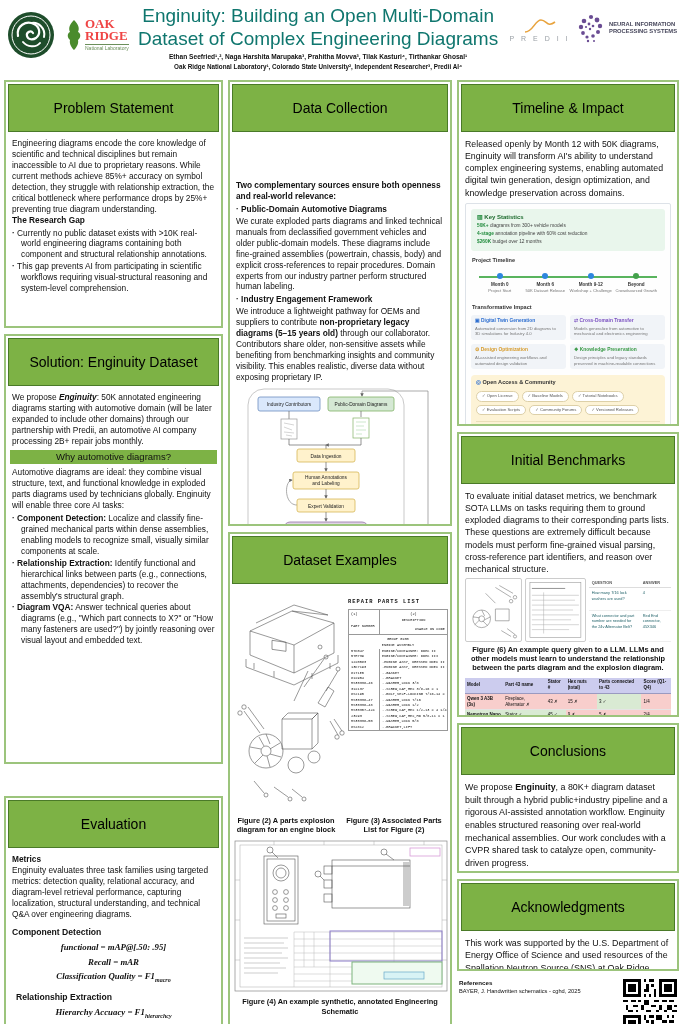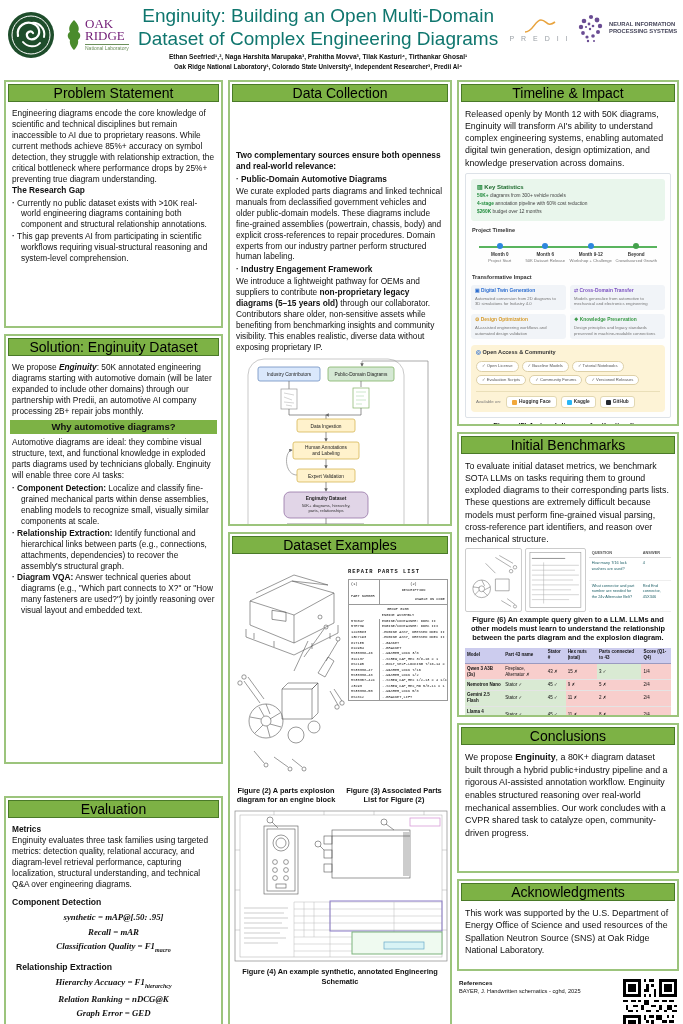--- a/index.html
+++ b/index.html
@@ -15,23 +15,23 @@
   .predii{display:flex;flex-direction:column;align-items:center;margin:14px 6px 0 2px;}
   .predii-name{font-size:7px;letter-spacing:2.5px;color:#9aa0a6;margin-top:1px;}
   .neurips{display:flex;align-items:center;gap:3px;margin-top:8px;}
   .neurips-text{font-size:5.8px;font-weight:bold;color:#45455a;line-height:1.15;}
   
   .cols{display:flex;gap:5px;padding:2px 4px 0 4px;align-items:flex-start;}
   .col{display:flex;flex-direction:column;gap:6px;}
   .col-l{width:222px;} .col-m{width:224px;} .col-r{width:222px;}
   .sec{border:2px solid #9cc47c;background:#fff;box-sizing:border-box;overflow:hidden;}
   .sec-h{background:#7db245;border:1px solid #4a7a28;margin:2px;text-align:center;
-         font-size:14px;padding:0 0;color:#000;}
+         font-size:14px;padding:15px 0;color:#000;}
   .sec-b{padding:4px 6px 5px 6px;font-size:8.3px;line-height:1.32;}
-  .subhdr{background:#7db245;font-weight:bold;font-size:9.5px;text-align:center;margin:3px -2px;padding:1px 0;}
+  .subhdr{background:#7db245;font-weight:normal;font-size:9.5px;text-align:center;margin:3px -2px;padding:1px 0;}
   .b{font-weight:bold;}
   ul.dots{margin:2px 0 0 0;padding:0;list-style:none;}
   ul.dots li{padding-left:9px;text-indent:-9px;margin-bottom:1px;}
   ul.dots li::before{content:"· ";font-weight:bold;}
   .caption{font-size:7.4px;font-weight:bold;text-align:center;line-height:1.25;margin-top:3px;}
   
   .fgroup{margin-top:7px;}
   .fgroup-name{font-weight:bold;font-size:8.6px;margin:6px 0 4px 0;}
   .formula{font-family:"Liberation Serif",serif;font-style:italic;font-weight:bold;
            font-size:8.8px;text-align:center;margin:3px 0;}
@@ -113,21 +113,21 @@
         <circle cx="25" cy="25" r="19" fill="none" stroke="#ffffff" stroke-width="1"></circle>
         <path d="M12 26 C10 16 20 10 28 14 C34 17 35 24 30 28 C27 30 22 30 21 26 C20 22 25 20 27 23" fill="none" stroke="#fff" stroke-width="2.2" stroke-linecap="round"></path>
         <path d="M38 27 C40 18 32 12 26 13" fill="none" stroke="#fff" stroke-width="2" stroke-linecap="round"></path>
         <path d="M17 32 C21 37 30 38 34 33" fill="none" stroke="#fff" stroke-width="2" stroke-linecap="round"></path>
       </svg>
       <div style="display:flex;gap:3px;">
         <svg width="16" height="34" viewBox="0 0 16 34">
           <path d="M8 2 C4 6 2 10 4 14 C1 15 1 20 4 22 C3 26 6 30 8 32 C10 30 13 26 12 22 C15 20 15 15 12 14 C14 10 12 6 8 2 Z" fill="#4a8b2c"></path>
         </svg>
         <div>
-          <div style="font-family:'Liberation Serif',serif;font-size:13px;font-weight:normal;color:#701a75;line-height:0.95;">
+          <div style="font-family:'Liberation Serif',serif;font-size:13px;font-weight:bold;color:#ef4444;line-height:0.95;">
             <div>OAK</div>
             <div>RIDGE</div>
           </div>
           <div style="font-size:5px;color:#6b8f5a;border-top:0.5px solid #6b8f5a;margin-top:1px;">National Laboratory</div>
         </div>
       </div>
     </div>
 
     <div class="hdr-center">
       <div class="hdr-title">
@@ -202,21 +202,21 @@
         </div>
       </div>
 
       <div class="sec" style="height:298px;margin-top:26px;">
         <div class="sec-h">Evaluation</div>
         <div class="sec-b">
           <div class="b">Metrics</div>
           <div>Enginuity evaluates three task families using targeted metrics: detection quality, relational accuracy, and diagram-level retrieval performance, capturing localization, structural understanding, and technical Q&amp;A over engineering diagrams.</div>
           <div class="fgroup">
             <div class="fgroup-name">Component Detection</div>
-            <div class="formula"><span>synthetic =  mAP@[.50: .95]</span></div>
+            <div class="formula"><span>functional =  mAP@[.50: .95]</span></div>
             <div class="formula"><span>Recall = mAR</span></div>
             <div class="formula"><span>Classification Quality =  F1</span><sub>macro</sub></div>
           </div>
           <div class="fgroup">
             <div class="fgroup-name" style="padding-left:4px;">Relationship Extraction</div>
             <div class="formula"><span>Hierarchy Accuacy = F1</span><sub>hierarchcy</sub></div>
             <div class="formula"><span>Relation Ranking = nDCG@K</span></div>
             <div class="formula"><span>Graph Error = GED</span></div>
           </div>
           <div class="fgroup">

